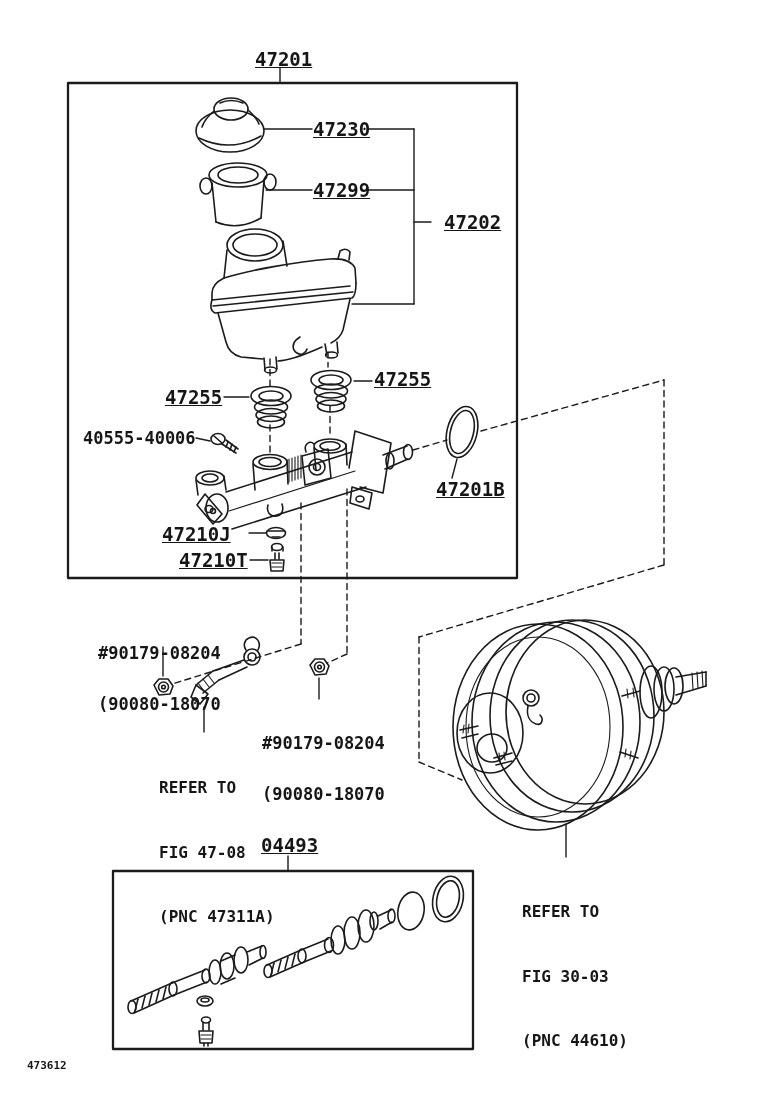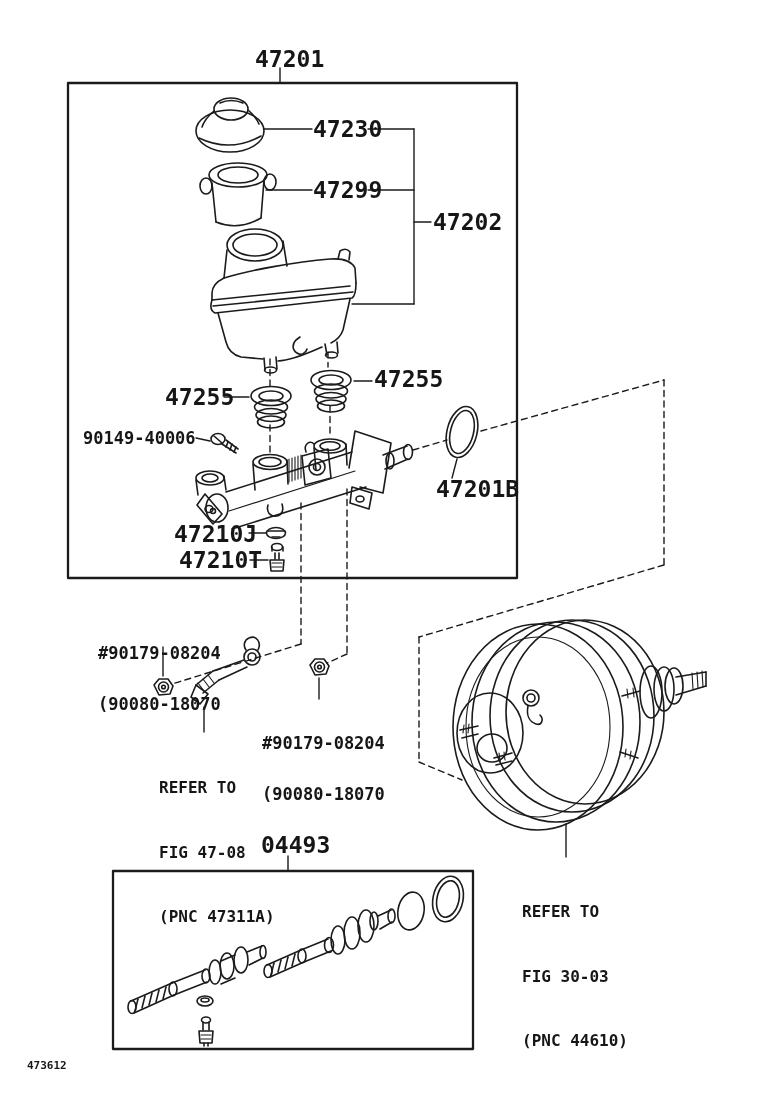--- a/index.html
+++ b/index.html
@@ -1,20 +1,20 @@
 <!DOCTYPE html>
 <html><head>
 <meta charset="utf-8">
 <style>
   html,body{margin:0;padding:0;background:#ffffff;}
   .stage{position:relative;width:760px;height:1112px;background:#ffffff;overflow:hidden;
          font-family:"DejaVu Sans Mono","Liberation Mono",monospace;}
   .stage svg{position:absolute;left:0;top:0;}
   .lbl{position:absolute;color:#161616;font-weight:bold;white-space:pre;}
-  .big{font-size:23px;line-height:19px;}
+  .big{font-size:19px;line-height:19px;text-decoration:underline;}
   .med{font-size:17px;line-height:17px;}
   .sm {font-size:16px;line-height:21.5px;}
   .sm13{font-size:11px;line-height:13px;}
 </style>
 </head>
 <body>
 
 <div class="stage">
 
 <svg width="760" height="1112" viewBox="0 0 760 1112" fill="none" stroke="#1b1b1b" stroke-width="1.6" stroke-linecap="round" stroke-linejoin="round">
@@ -314,26 +314,26 @@
     <path d="M201,1035 H211" stroke-width="1.1"></path>
         <path d="M201,1039 H211" stroke-width="1.1"></path>
     <path d="M204,1043 V1046"></path>
         <path d="M208,1043 V1046"></path>
   </g>
 </svg>
 
 <div class="lbl big" style="left:255px;top:50px">47201</div>
 <div class="lbl big" style="left:313px;top:120px">47230</div>
 <div class="lbl big" style="left:313px;top:181px">47299</div>
-<div class="lbl big" style="left:433px;top:213px">47202</div>
+<div class="lbl big" style="left:444px;top:213px">47202</div>
 <div class="lbl big" style="left:165px;top:388px">47255</div>
 <div class="lbl big" style="left:374px;top:370px">47255</div>
-<div class="lbl med" style="left:83px;top:430px">90149-40006</div>
+<div class="lbl med" style="left:83px;top:430px">40555-40006</div>
 <div class="lbl big" style="left:436px;top:480px">47201B</div>
-<div class="lbl big" style="left:174px;top:525px">47210J</div>
+<div class="lbl big" style="left:162px;top:525px">47210J</div>
 <div class="lbl big" style="left:179px;top:551px">47210T</div>
 <div class="lbl big" style="left:261px;top:836px">04493</div>
 
 <div class="lbl med" style="left:98px;top:611px">
   <div>#90179-08204</div>
   <div>(90080-18070</div>
 </div>
 
 <div class="lbl med" style="left:262px;top:701px">
   <div>#90179-08204</div>

